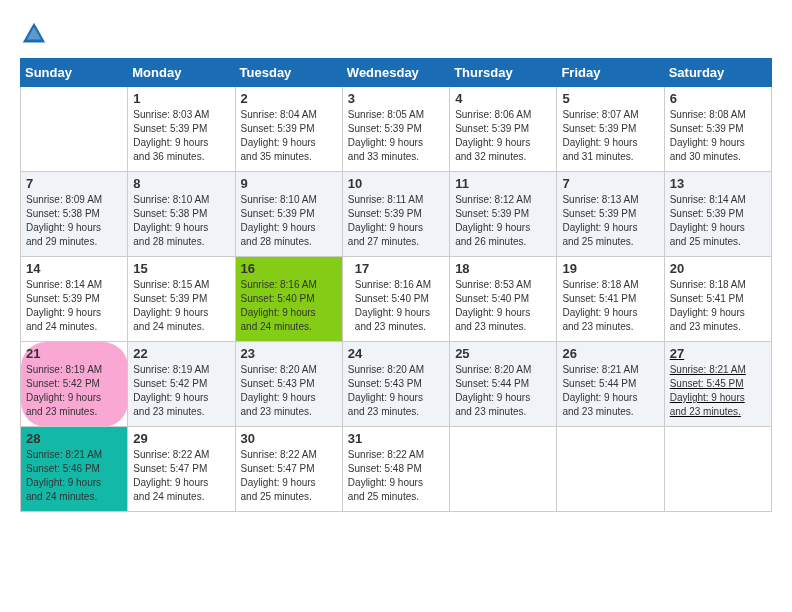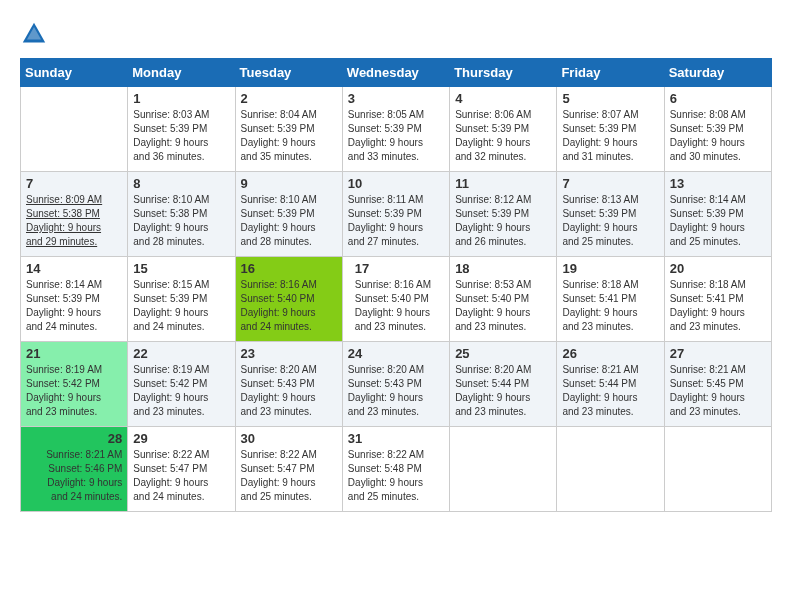--- a/index.html
+++ b/index.html
@@ -158,21 +158,21 @@
           <div class="day-number">6</div>
           <div class="day-info" style="white-space: pre-line;">Sunrise: 8:08 AM
 Sunset: 5:39 PM
 Daylight: 9 hours
 and 30 minutes.</div>
         </td>
       </tr>
       <tr>
         <td style="background: rgb(240, 244, 248);">
           <div class="day-number">7</div>
-          <div class="day-info" style="white-space: pre-line; text-decoration: underline;">Sunrise: 8:09 AM
+          <div class="day-info" style="white-space: pre-line;">Sunrise: 8:09 AM
 Sunset: 5:38 PM
 Daylight: 9 hours
 and 29 minutes.</div>
         </td>
         <td style="background: rgb(240, 244, 248);">
           <div class="day-number">8</div>
           <div class="day-info" style="white-space: pre-line;">Sunrise: 8:10 AM
 Sunset: 5:38 PM
 Daylight: 9 hours
 and 28 minutes.</div>
@@ -258,21 +258,21 @@
         </td>
         <td style="background: rgb(255, 255, 255);">
           <div class="day-number">20</div>
           <div class="day-info" style="white-space: pre-line;">Sunrise: 8:18 AM
 Sunset: 5:41 PM
 Daylight: 9 hours
 and 23 minutes.</div>
         </td>
       </tr>
       <tr>
-        <td style="background: #86efac;">
+        <td style="background: #f9a8d4; border-radius: 25px;">
           <div class="day-number">21</div>
           <div class="day-info" style="white-space: pre-line;">Sunrise: 8:19 AM
 Sunset: 5:42 PM
 Daylight: 9 hours
 and 23 minutes.</div>
         </td>
         <td style="background: rgb(240, 244, 248);">
           <div class="day-number">22</div>
           <div class="day-info" style="white-space: pre-line;">Sunrise: 8:19 AM
 Sunset: 5:42 PM
@@ -300,30 +300,30 @@
 Daylight: 9 hours
 and 23 minutes.</div>
         </td>
         <td style="background: rgb(240, 244, 248);">
           <div class="day-number">26</div>
           <div class="day-info" style="white-space: pre-line;">Sunrise: 8:21 AM
 Sunset: 5:44 PM
 Daylight: 9 hours
 and 23 minutes.</div>
         </td>
-        <td style="background: rgb(240, 244, 248);">
+        <td style="background: rgb(240, 244, 248); text-decoration: underline;">
           <div class="day-number">27</div>
           <div class="day-info" style="white-space: pre-line;">Sunrise: 8:21 AM
 Sunset: 5:45 PM
 Daylight: 9 hours
 and 23 minutes.</div>
         </td>
       </tr>
       <tr>
-        <td style="background: #22c55e; text-align: right;">
+        <td style="background: #14b8a6;">
           <div class="day-number">28</div>
           <div class="day-info" style="white-space: pre-line;">Sunrise: 8:21 AM
 Sunset: 5:46 PM
 Daylight: 9 hours
 and 24 minutes.</div>
         </td>
         <td style="background: rgb(255, 255, 255);">
           <div class="day-number">29</div>
           <div class="day-info" style="white-space: pre-line;">Sunrise: 8:22 AM
 Sunset: 5:47 PM

